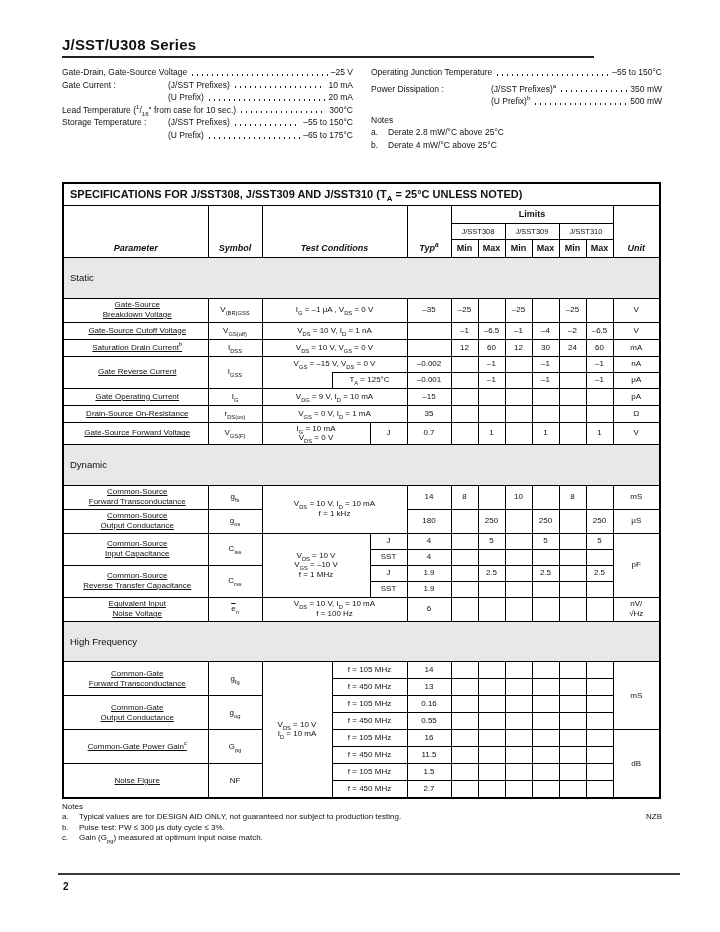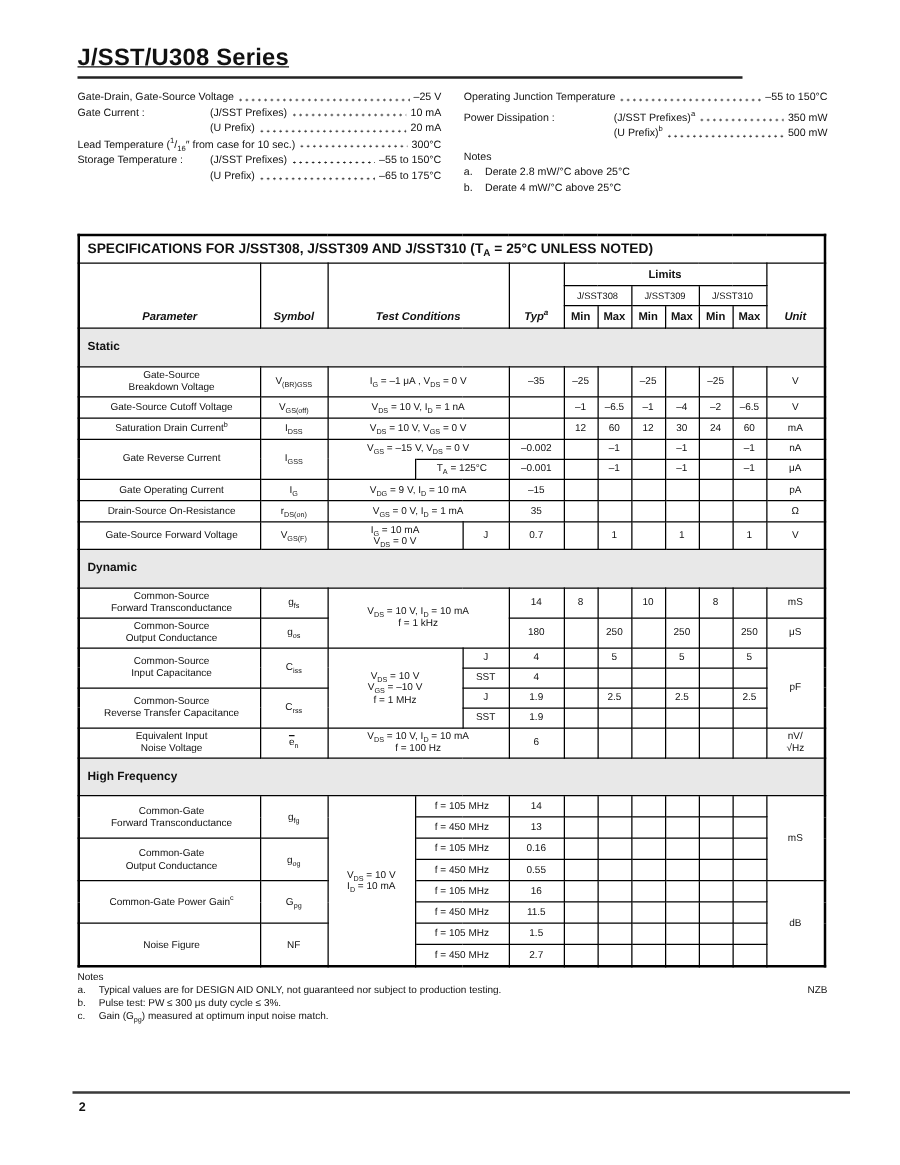--- a/index.html
+++ b/index.html
@@ -3,21 +3,21 @@
 <meta charset="utf-8">
 <style>
   html,body{margin:0;padding:0;background:#ffffff;}
   body{width:720px;height:932px;position:relative;font-family:"Liberation Sans","DejaVu Sans",sans-serif;color:#111;-webkit-font-smoothing:antialiased;}
   .pg{position:relative;width:720px;height:932px;overflow:hidden;}
 
   sup,sub{font-size:0.72em;line-height:0;}
   .ov{text-decoration:overline;}
 
   
-  .doc-title{margin:36px 126px 0 62px;font-size:19px;font-weight:bold;letter-spacing:.2px;text-decoration:underline;}
+  .doc-title{margin:36px 126px 0 62px;font-size:15px;font-weight:bold;letter-spacing:.2px;}
   .title-rule{margin:3px 126px 0 62px;height:2px;background:#232323;}
 
   
   .amr-heading{margin:40px 0 0 62px;font-size:11px;font-weight:bold;letter-spacing:.2px;}
   .ratings{display:flex;margin:8px 58px 0 62px;gap:18px;font-size:8.5px;line-height:12.6px;}
   .rcol{flex:1;min-width:0;}
   .ln{display:flex;align-items:center;}
   .lb,.rv{white-space:nowrap;}
   .w1{width:106px;flex:none;}
   .w2{width:120px;flex:none;}
@@ -30,22 +30,22 @@
 
   
   table.spec{border-collapse:collapse;table-layout:fixed;width:597px;margin:30px 0 0 62px;
              font-size:8px;border:2px solid #000;}
   table.spec td{border:1px solid #000;text-align:center;vertical-align:middle;
                 padding:1px 2px;line-height:1.22;overflow:hidden;}
   .ttl{text-align:left !important;font-weight:bold;font-size:11px;padding:4px 6px !important;}
   .hb{font-weight:bold;font-size:9px;}
   .hg{font-size:7.5px;}
   .vb{vertical-align:bottom !important;padding-bottom:3px !important;font-style:italic;}
-  .pl{text-align:right;padding-left:5px !important;}
-  tr.sec td{background:#e8e8e8;text-align:left;font-weight:bold;font-size:9.5px;padding:9px 6px;}
+  .pl{text-align:right;padding-left:5px !important;text-decoration:underline;}
+  tr.sec td{background:#e8e8e8;text-align:left;font-weight:normal;font-size:9.5px;padding:14px 6px;}
   .nobb{border-bottom:none !important;}
   .nobt{border-top:none !important;}
   tr.r16{height:16px;} tr.r17{height:17px;} tr.r18{height:18px;}
   tr.r22{height:22px;} tr.r23{height:20px;margin-top:44px;} tr.r24{height:24px;}
 
   
   .fnotes{margin:3px 58px 0 62px;font-size:8px;line-height:10.6px;}
   .flex1{flex:1;}
   .nzb{white-space:nowrap;}
 

